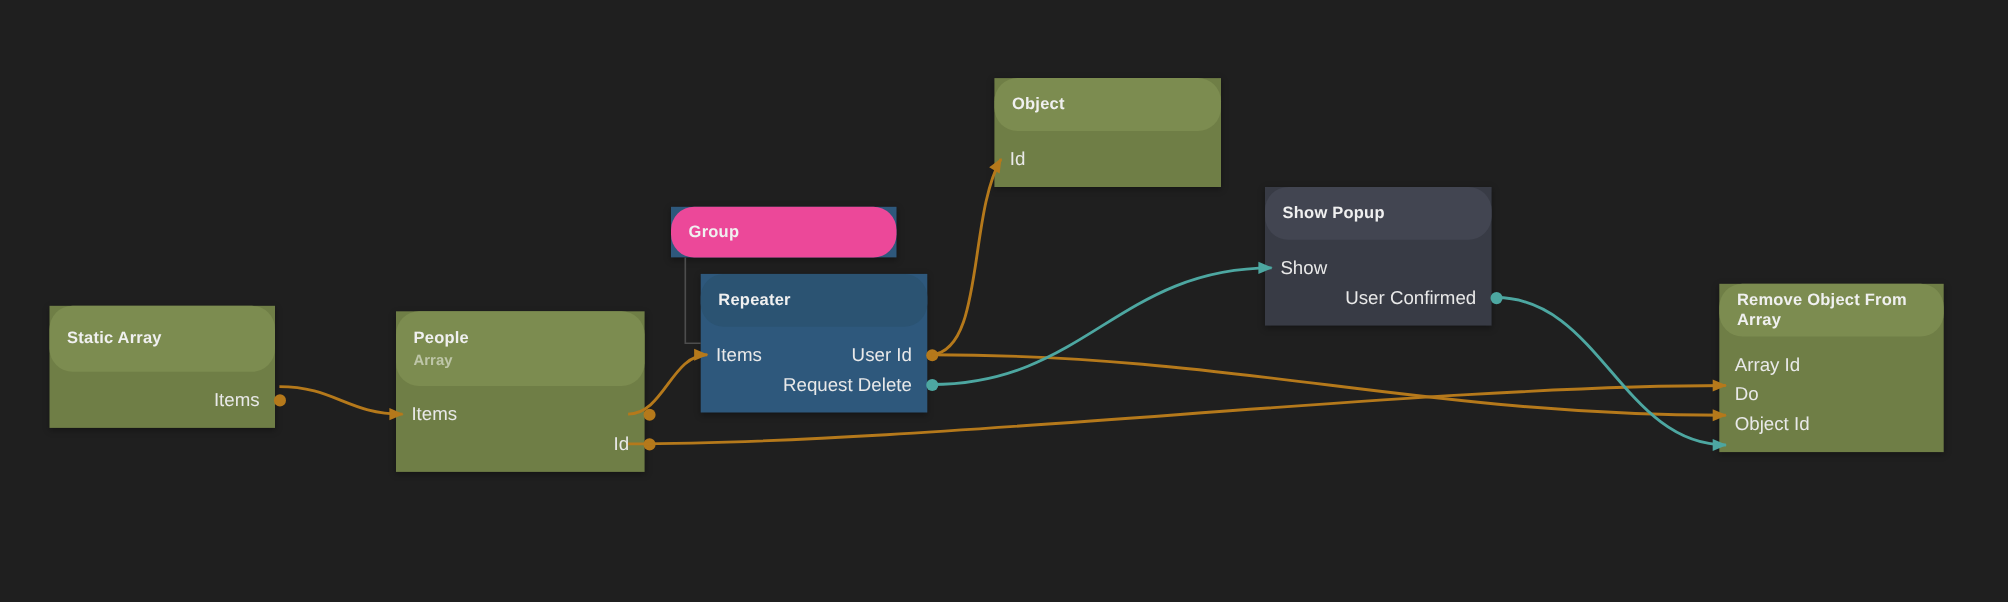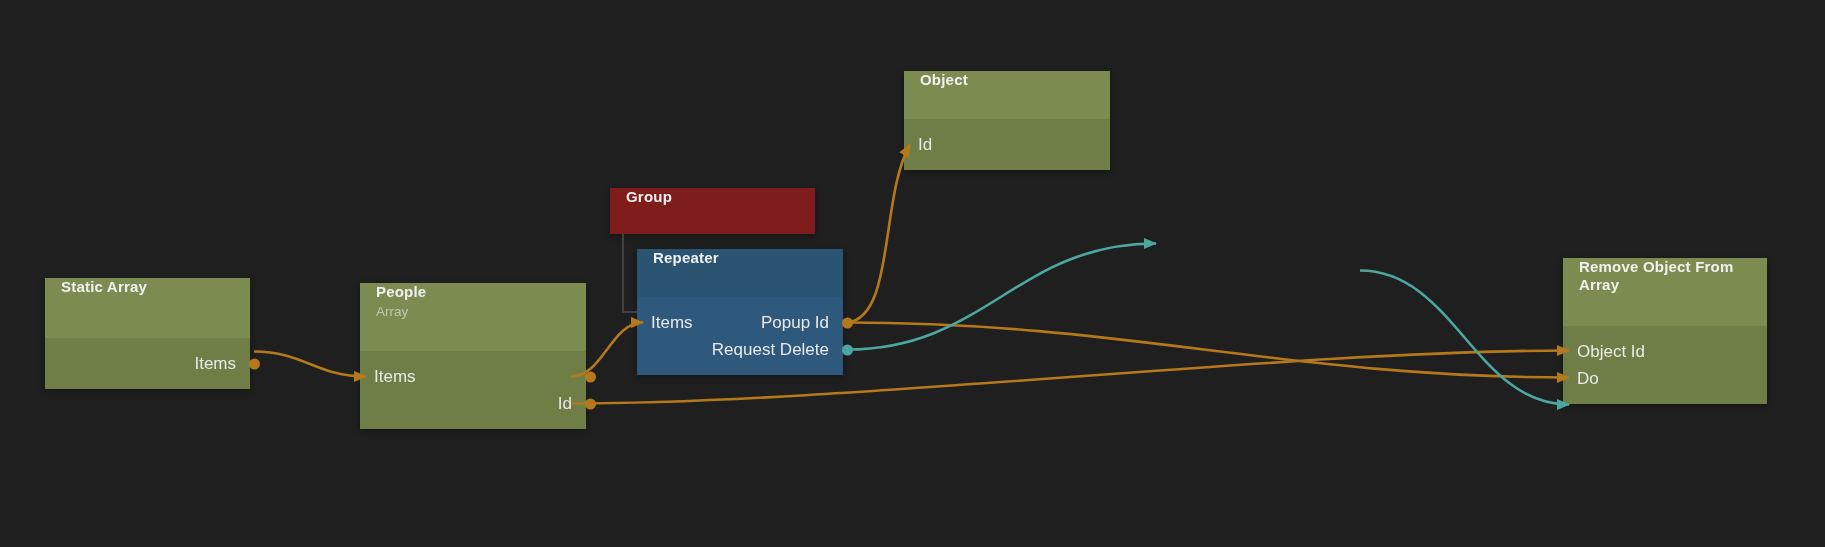--- a/index.html
+++ b/index.html
@@ -8,28 +8,28 @@
     font-family:"Liberation Sans","DejaVu Sans",sans-serif;
     -webkit-font-smoothing:antialiased;
   }
   #nodes-layer{position:absolute;inset:0;}
   #wires-layer{position:absolute;inset:0;pointer-events:none;}
   .node{
     position:absolute;
     box-shadow:0 2px 6px rgba(0,0,0,0.35);
   }
   .node-header{
-    display:flex;flex-direction:column;justify-content:flex-start;
-    padding:0 16px;box-sizing:border-box;
+    display:flex;flex-direction:column;justify-content:center;
+    padding:0 16px;box-sizing:border-box;border-radius:21px;
   }
   .node-title{
     color:#f0f0f0;font-size:15px;font-weight:600;line-height:18px;letter-spacing:.2px;
   }
   .node-subtitle{
-    color:rgba(255,255,255,0.5);font-size:13.5px;font-weight:400;line-height:17px;margin-top:2px;
+    color:rgba(255,255,255,0.5);font-size:13.5px;font-weight:700;line-height:17px;margin-top:2px;
   }
   .node-body{padding:12px 0;}
   .port-row{
     position:relative;height:27px;display:flex;align-items:center;
     padding:0 14px;box-sizing:border-box;
   }
   .port-label{color:#e9e9e9;font-size:17px;line-height:27px;white-space:nowrap;}
   .port-label.right{margin-left:auto;}
   .port-dot{
     position:absolute;right:-10px;top:50%;transform:translateY(-50%);
@@ -62,60 +62,77 @@
             <span class="port-label left">Items</span>
             <span class="port-dot" style="background: rgb(181, 121, 27);"></span>
           </div>
           <div class="port-row">
             <span class="port-label right">Id</span>
             <span class="port-dot" style="background: rgb(181, 121, 27);"></span>
           </div>
         </div>
       </div>
       <div class="node" style="left: 610px; top: 188px; width: 205px; background: rgb(46, 88, 124);">
-        <div class="node-header" style="height: 46px; background: #7f1d1d;">
+        <div class="node-header" style="height: 46px; background: #ec4899;">
           <div class="node-title">Group</div>
         </div>
       </div>
       <div class="node" style="left: 637px; top: 249px; width: 206px; background: rgb(46, 88, 124);">
         <div class="node-header" style="height: 48px; background: rgb(43, 83, 114);">
           <div class="node-title">Repeater</div>
         </div>
         <div class="node-body">
           <div class="port-row">
             <span class="port-label left">Items</span>
-            <span class="port-label right">Popup Id</span>
+            <span class="port-label right">User Id</span>
             <span class="port-dot" style="background: rgb(181, 121, 27);"></span>
           </div>
           <div class="port-row">
             <span class="port-label right">Request Delete</span>
             <span class="port-dot" style="background: rgb(77, 167, 161);"></span>
           </div>
         </div>
       </div>
       <div class="node" style="left: 904px; top: 71px; width: 206px; background: rgb(111, 126, 70);">
         <div class="node-header" style="height: 48px; background: rgb(124, 140, 80);">
           <div class="node-title">Object</div>
         </div>
         <div class="node-body">
           <div class="port-row">
             <span class="port-label left">Id</span>
           </div>
         </div>
       </div>
+      <div class="node" style="left: 1150px; top: 170px; width: 206px; background: rgb(56, 59, 69);">
+        <div class="node-header" style="height: 48px; background: rgb(66, 69, 81);">
+          <div class="node-title">Show Popup</div>
+        </div>
+        <div class="node-body">
+          <div class="port-row">
+            <span class="port-label left">Show</span>
+          </div>
+          <div class="port-row">
+            <span class="port-label right">User Confirmed</span>
+            <span class="port-dot" style="background: rgb(77, 167, 161);"></span>
+          </div>
+        </div>
+      </div>
       <div class="node" style="left: 1563px; top: 258px; width: 204px; background: rgb(111, 126, 70);">
-        <div class="node-header" style="height: 68px; background: rgb(124, 140, 80);">
+        <div class="node-header" style="height: 48px; background: rgb(124, 140, 80);">
           <div class="node-title">Remove Object From Array</div>
         </div>
         <div class="node-body">
           <div class="port-row">
-            <span class="port-label left">Object Id</span>
+            <span class="port-label left">Array Id</span>
           </div>
           <div class="port-row">
             <span class="port-label left">Do</span>
+          </div>
+          <div class="port-row">
+            <span class="port-label left">Object Id</span>
           </div>
         </div>
       </div>
     </div>
   <svg id="wires-layer" width="1825" height="547" viewBox="0 0 1825 547" xmlns="http://www.w3.org/2000/svg">
       <path d="M 623 234 L 623 312 L 637 312" fill="none" stroke="#4d4d4d" stroke-width="1.5"></path>
       <path d="M 254 351.5 C 304.4 351.5, 315.6 376.5, 366 376.5" fill="none" stroke="#b5791b" stroke-width="2.6"></path>
       <path d="M -12 -5.5 L 1 0 L -12 5.5 Z" fill="#b5791b" transform="translate(366 376.5) rotate(0)"></path>
       <path d="M 571 376.5 C 603.4 376.5, 610.6 322.5, 643 322.5" fill="none" stroke="#b5791b" stroke-width="2.6"></path>
       <path d="M -12 -5.5 L 1 0 L -12 5.5 Z" fill="#b5791b" transform="translate(643 322.5) rotate(0)"></path>

